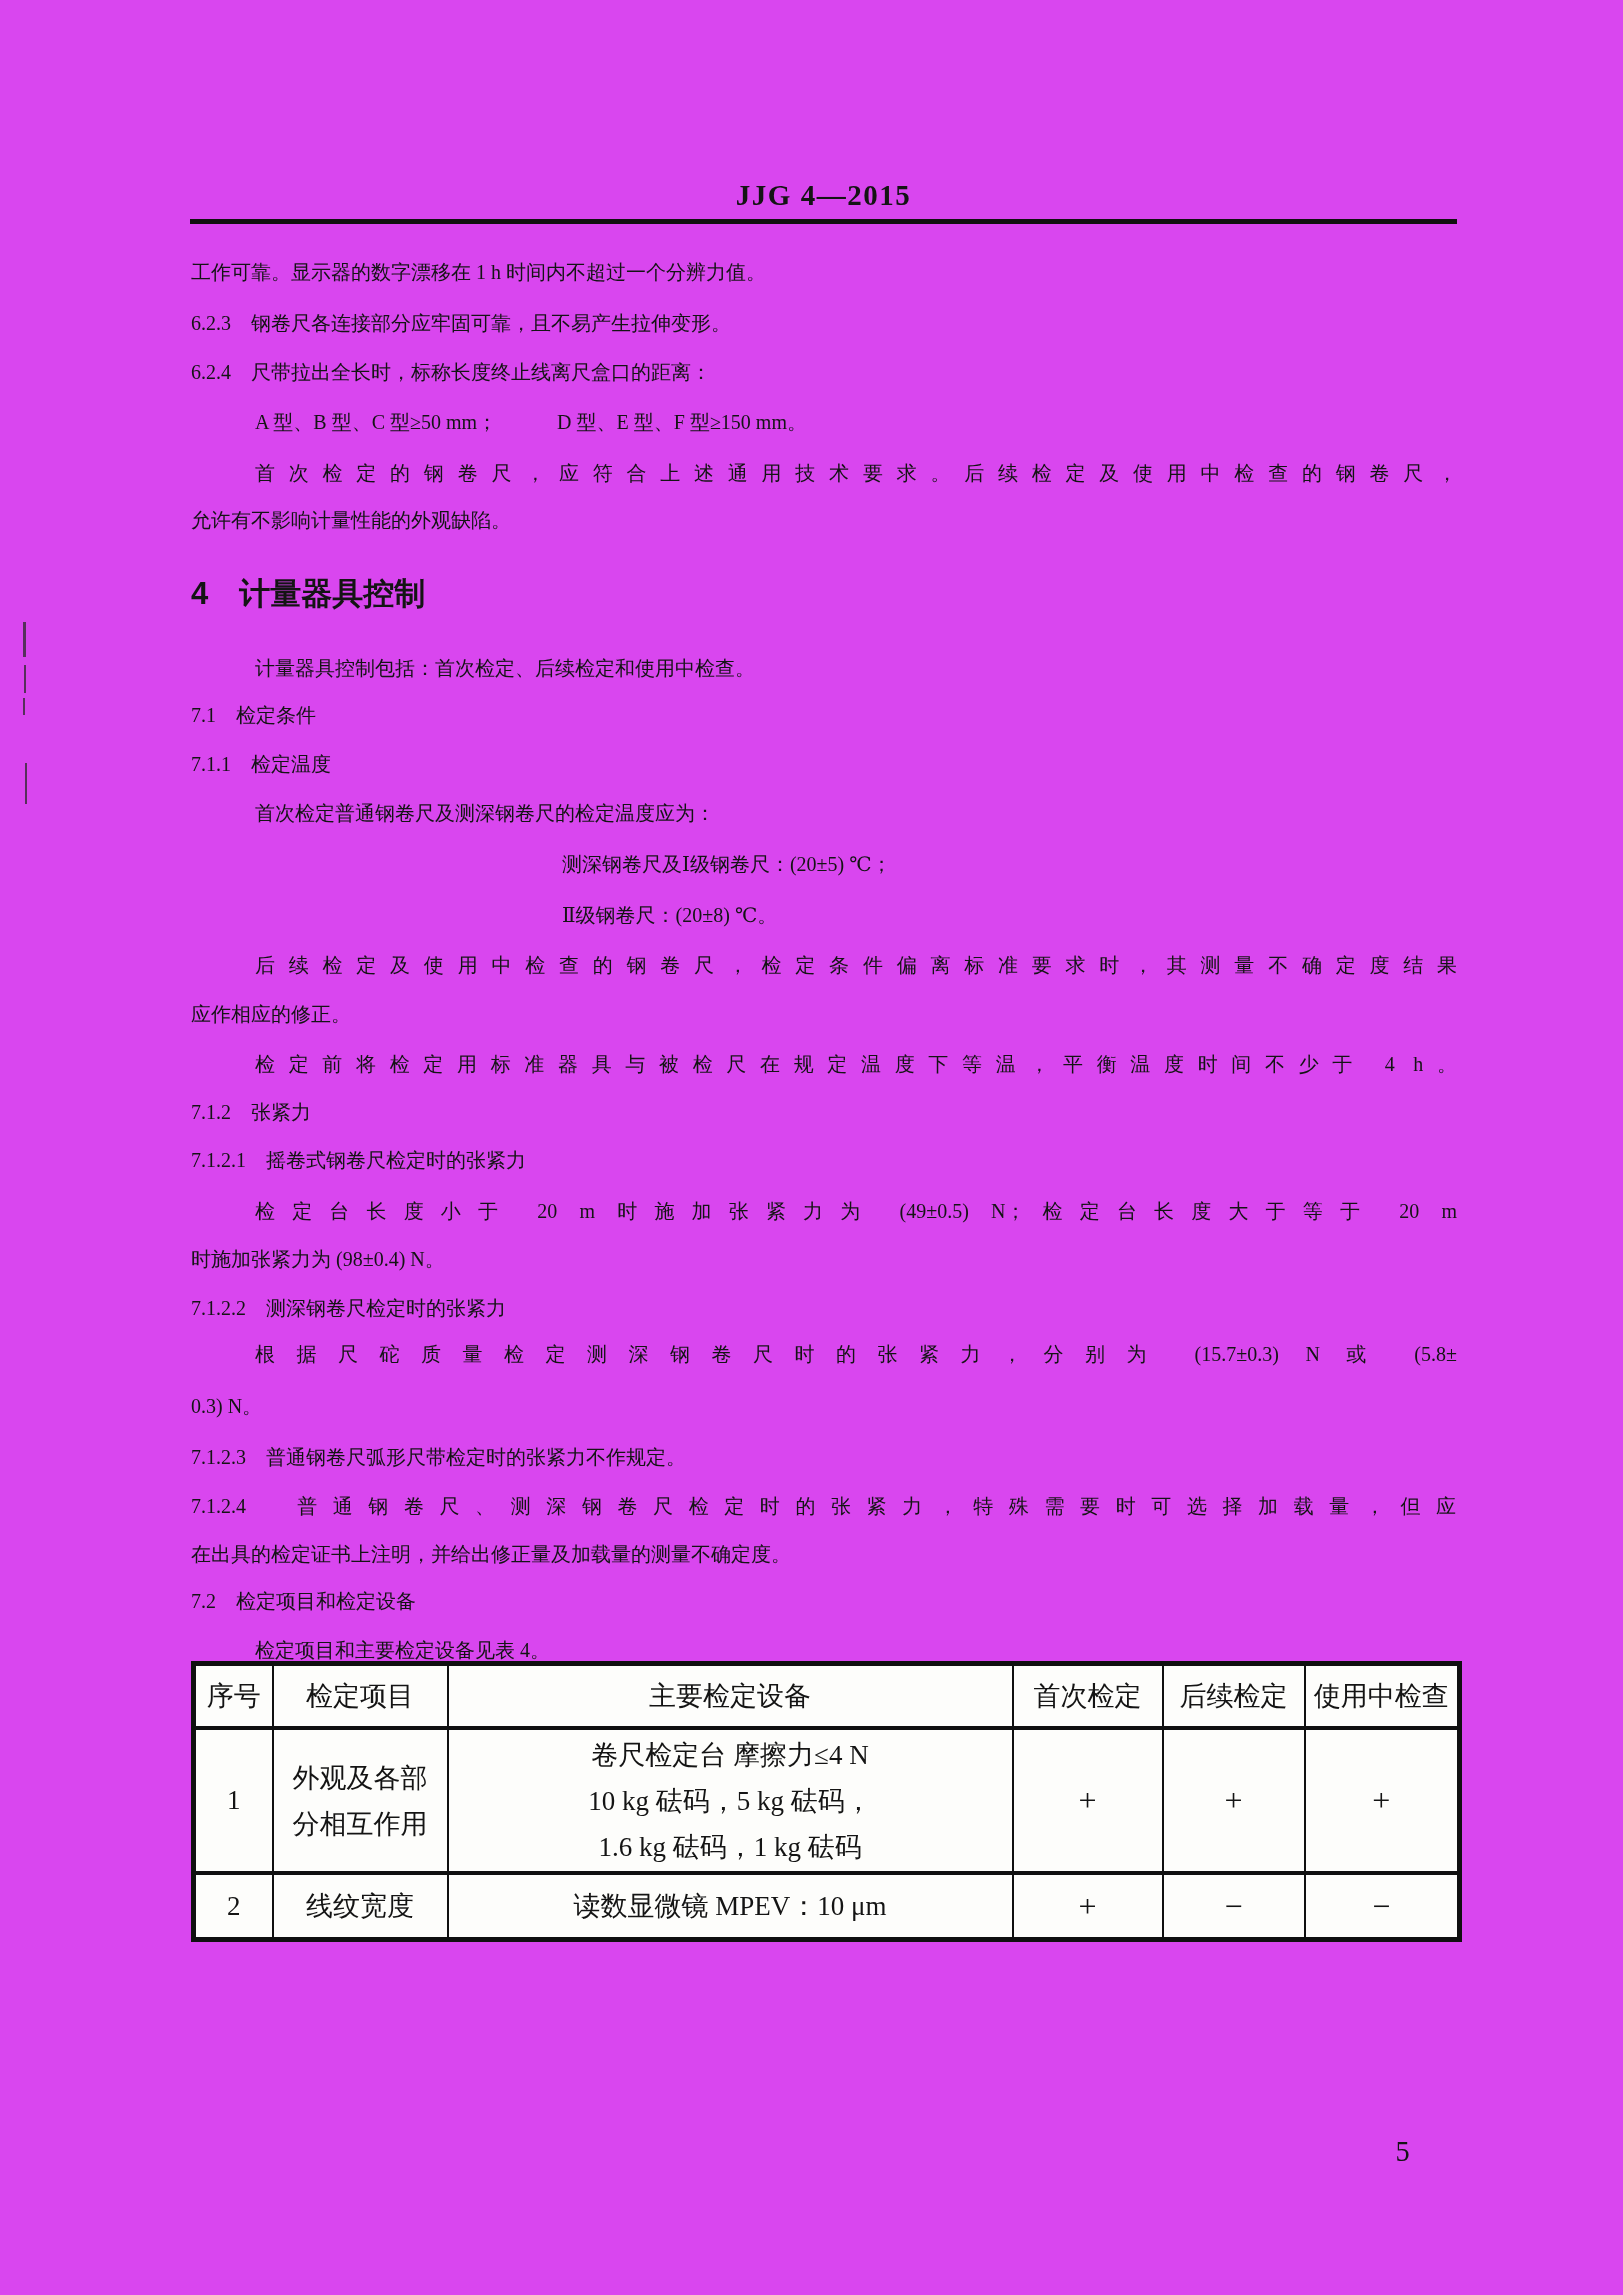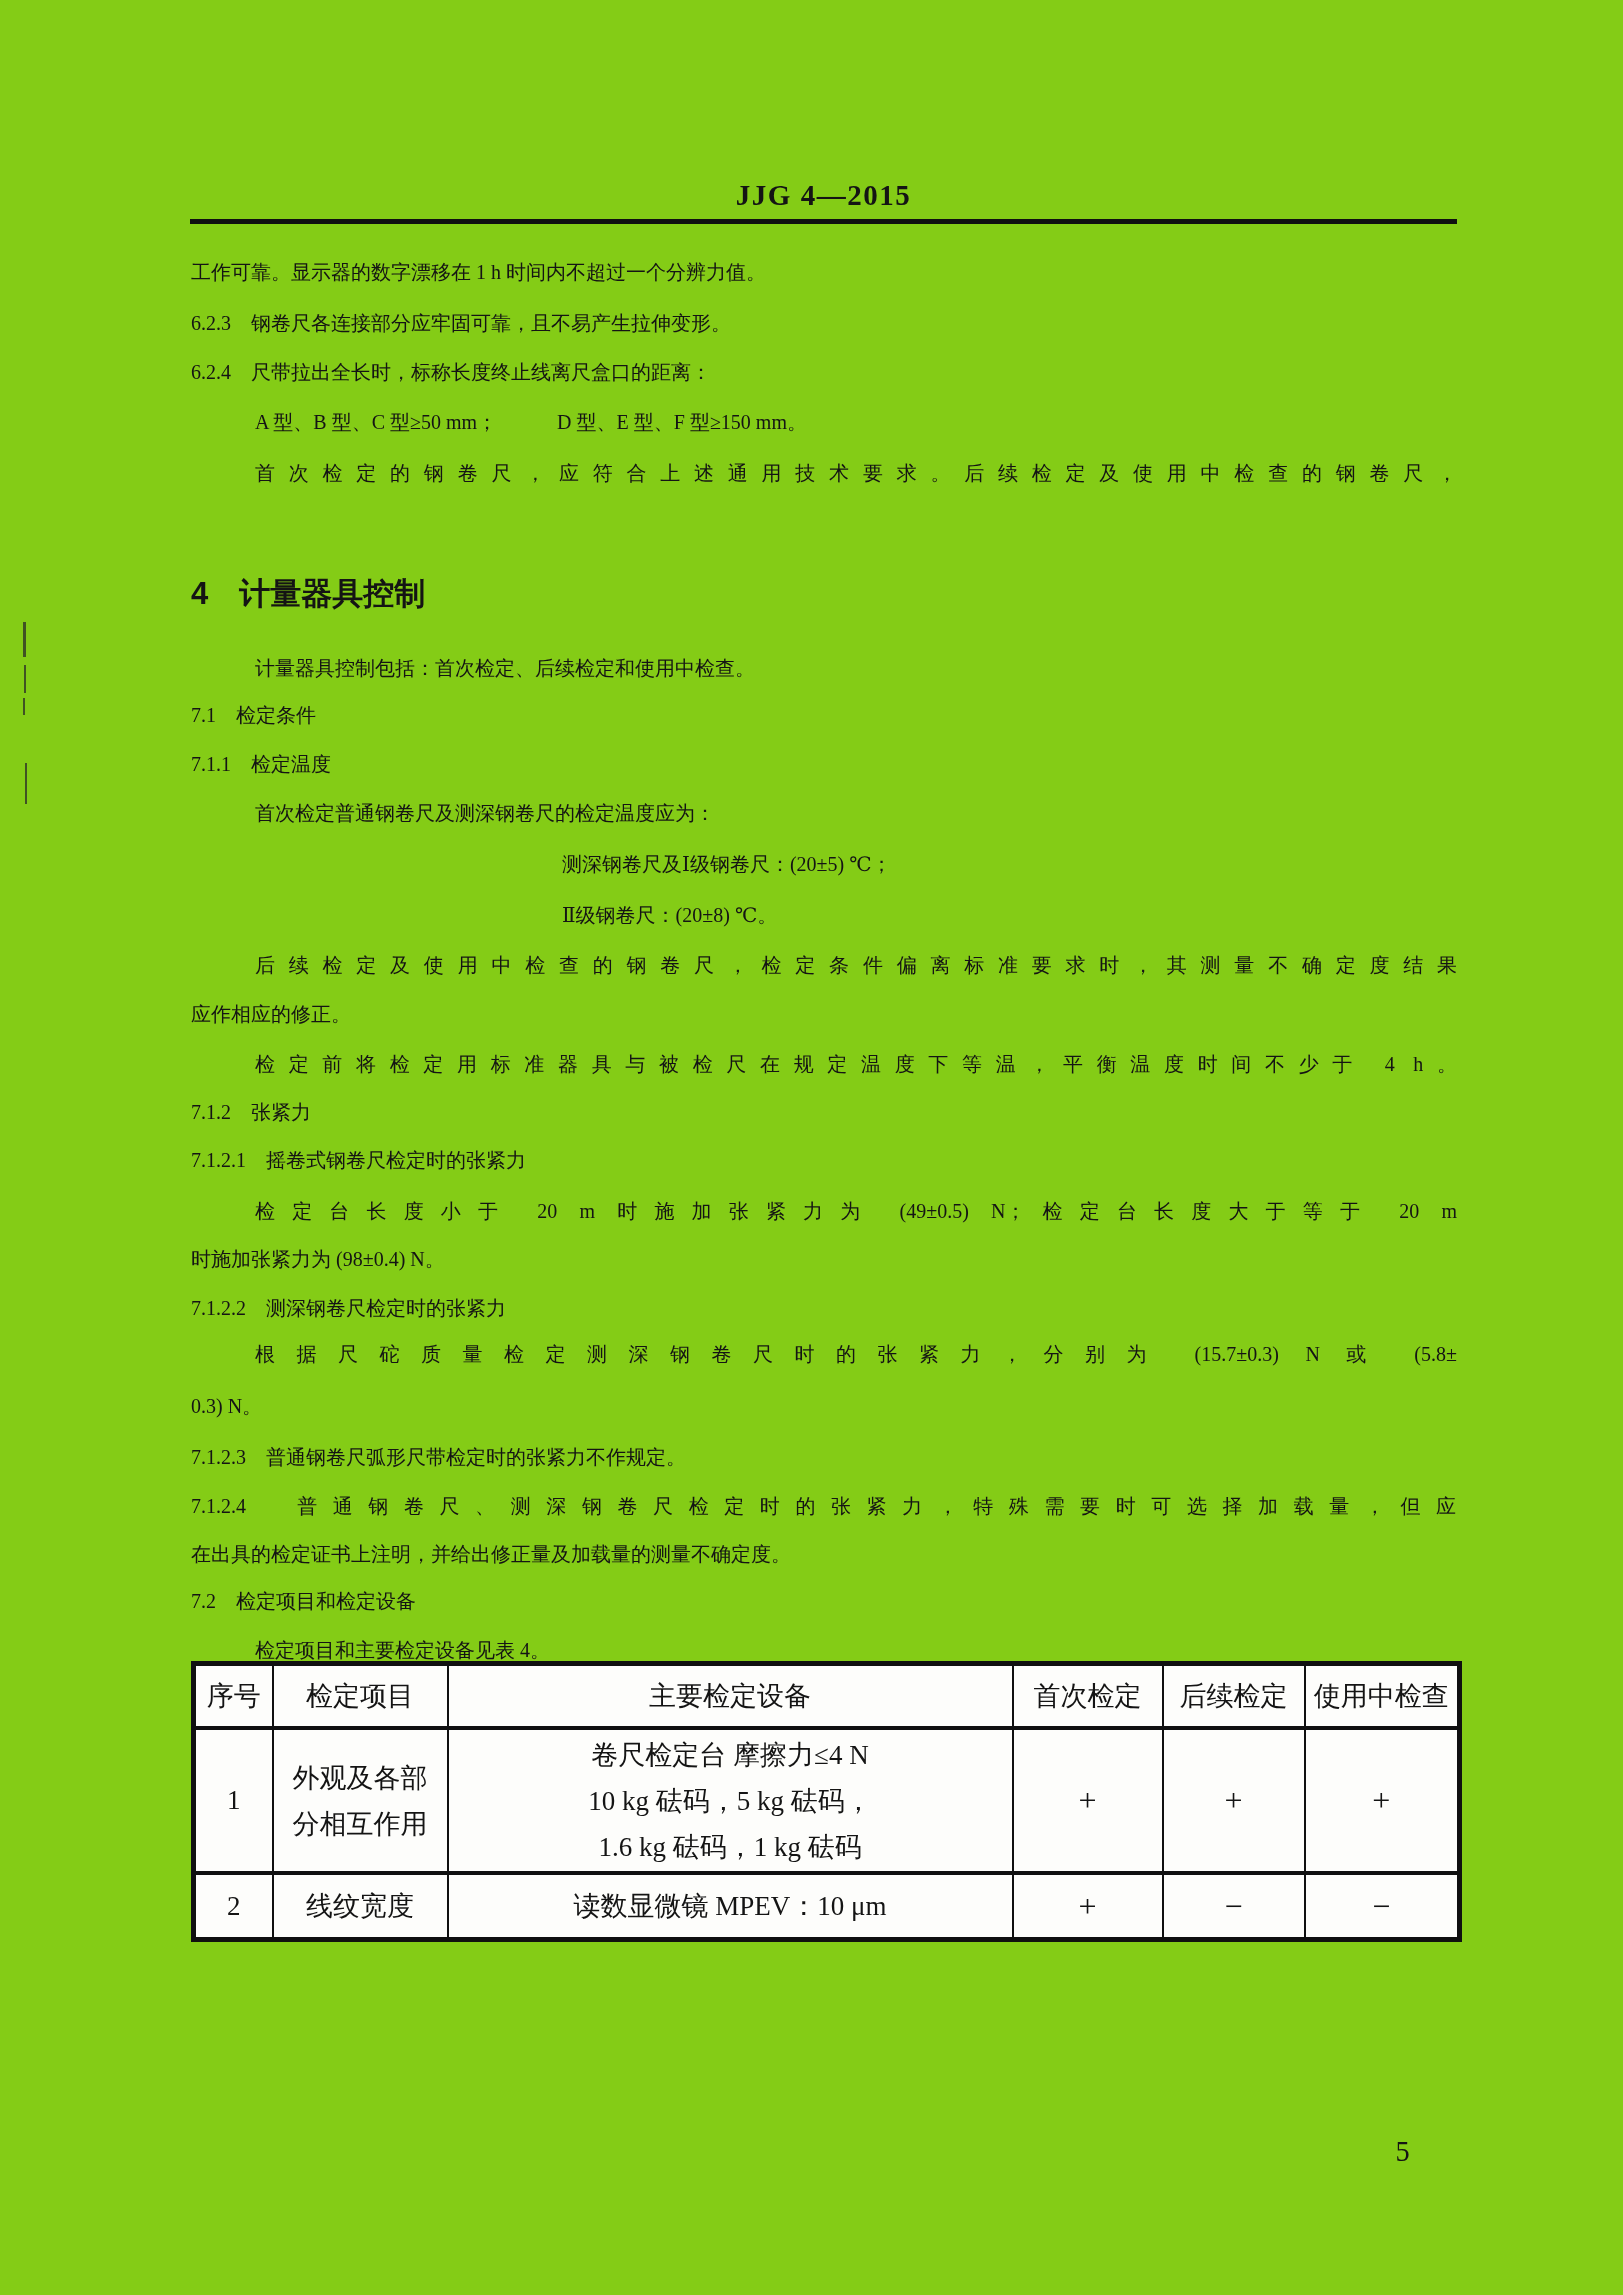--- a/index.html
+++ b/index.html
@@ -4,21 +4,21 @@
 <style>
   html, body {
     margin: 0;
     padding: 0;
     background: #e8e8e8;
   }
   .page {
     position: relative;
     width: 1624px;
     height: 2295px;
-    background: #84cc16;
+    background: #d946ef;
     overflow: hidden;
     font-family: "Liberation Serif", "DejaVu Serif", serif;
     color: #141414;
   }
 
   
   .doc-code {
     position: absolute;
     top: 173px;
     left: 191px;
@@ -145,20 +145,21 @@
   <div class="artifact" style="left:23px; top:622px; width:2.5px; height:35px;"></div>
   <div class="artifact" style="left:23.5px; top:665px; width:2px; height:28.4px;"></div>
   <div class="artifact" style="left:23px; top:698px; width:2px; height:16.7px;"></div>
   <div class="artifact" style="left:24.5px; top:763px; width:2px; height:41px;"></div>
 
   <div class="tline" style="top:247px">工作可靠。显示器的数字漂移在 1 h 时间内不超过一个分辨力值。</div>
   <div class="tline" style="top:298px">6.2.3　钢卷尺各连接部分应牢固可靠，且不易产生拉伸变形。</div>
   <div class="tline" style="top:347px">6.2.4　尺带拉出全长时，标称长度终止线离尺盒口的距离：</div>
   <div class="tline ind" style="top:397px">A 型、B 型、C 型≥50 mm；　　　D 型、E 型、F 型≥150 mm。</div>
   <div class="tline ind just" style="top:448px">首次检定的钢卷尺，应符合上述通用技术要求。后续检定及使用中检查的钢卷尺，</div>
+  <div class="tline" style="top:495px">允许有不影响计量性能的外观缺陷。</div>
   <div class="tline h-main" style="top:569px">4　计量器具控制</div>
   <div class="tline ind" style="top:643px">计量器具控制包括：首次检定、后续检定和使用中检查。</div>
   <div class="tline" style="top:690px">7.1　检定条件</div>
   <div class="tline" style="top:739px">7.1.1　检定温度</div>
   <div class="tline ind" style="top:788px">首次检定普通钢卷尺及测深钢卷尺的检定温度应为：</div>
   <div class="tline temp" style="top:839px">测深钢卷尺及Ⅰ级钢卷尺：(20±5) ℃；</div>
   <div class="tline temp" style="top:890px">Ⅱ级钢卷尺：(20±8) ℃。</div>
   <div class="tline ind just" style="top:940px">后续检定及使用中检查的钢卷尺，检定条件偏离标准要求时，其测量不确定度结果</div>
   <div class="tline" style="top:989px">应作相应的修正。</div>
   <div class="tline ind just" style="top:1039px">检定前将检定用标准器具与被检尺在规定温度下等温，平衡温度时间不少于 4 h。</div>

